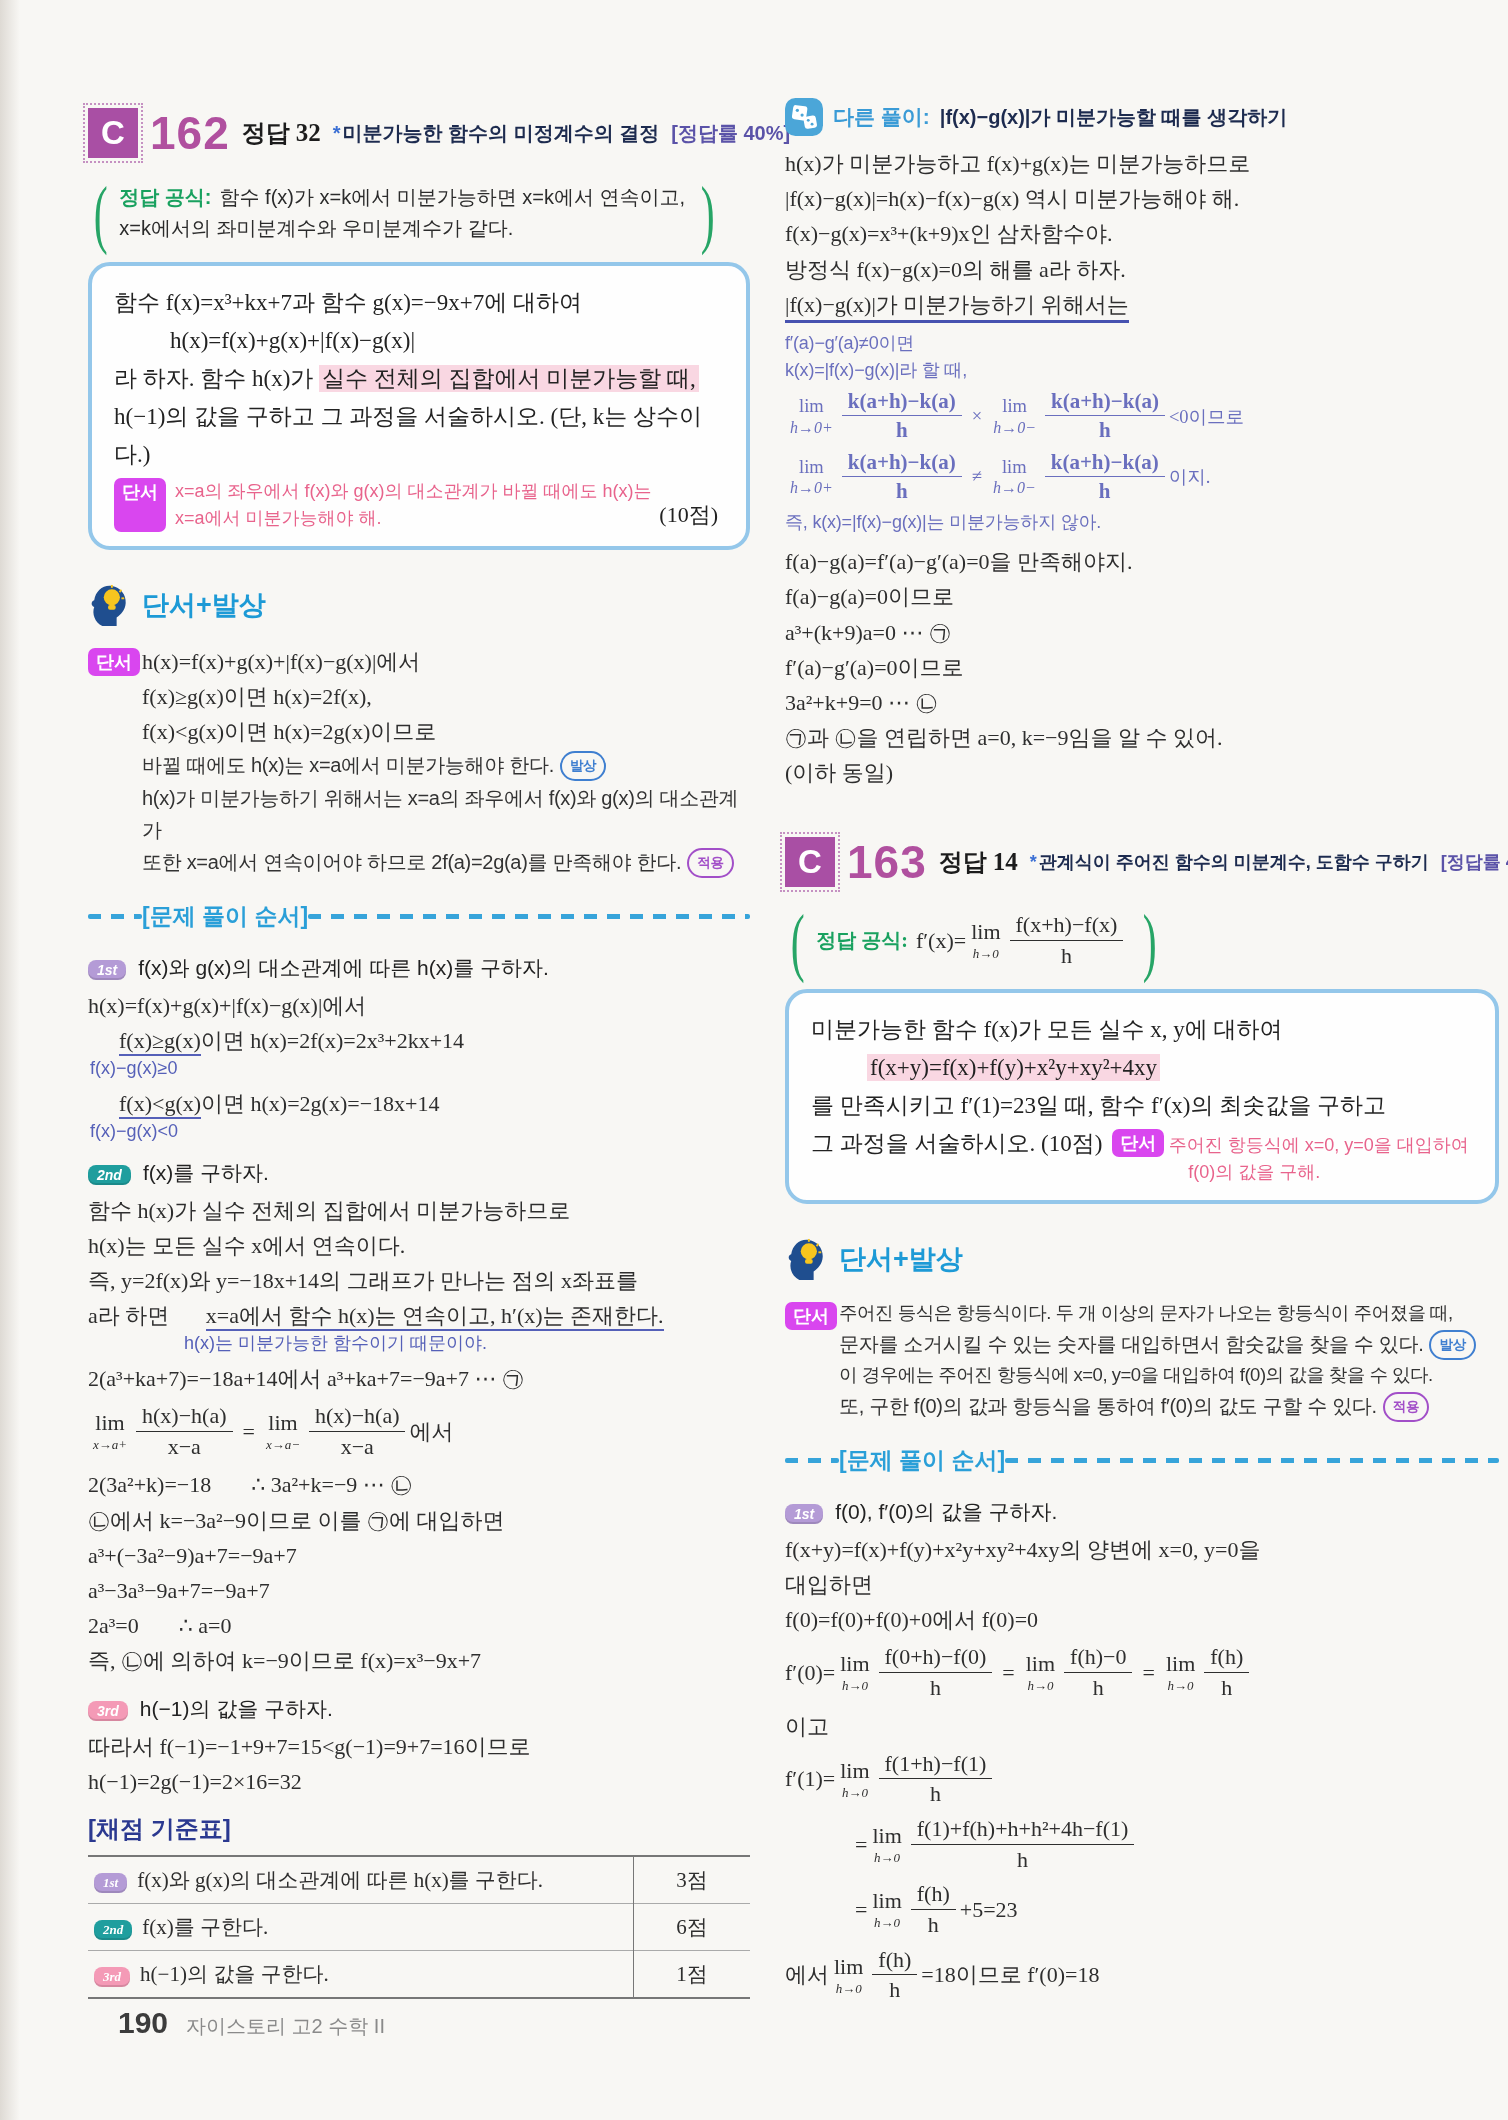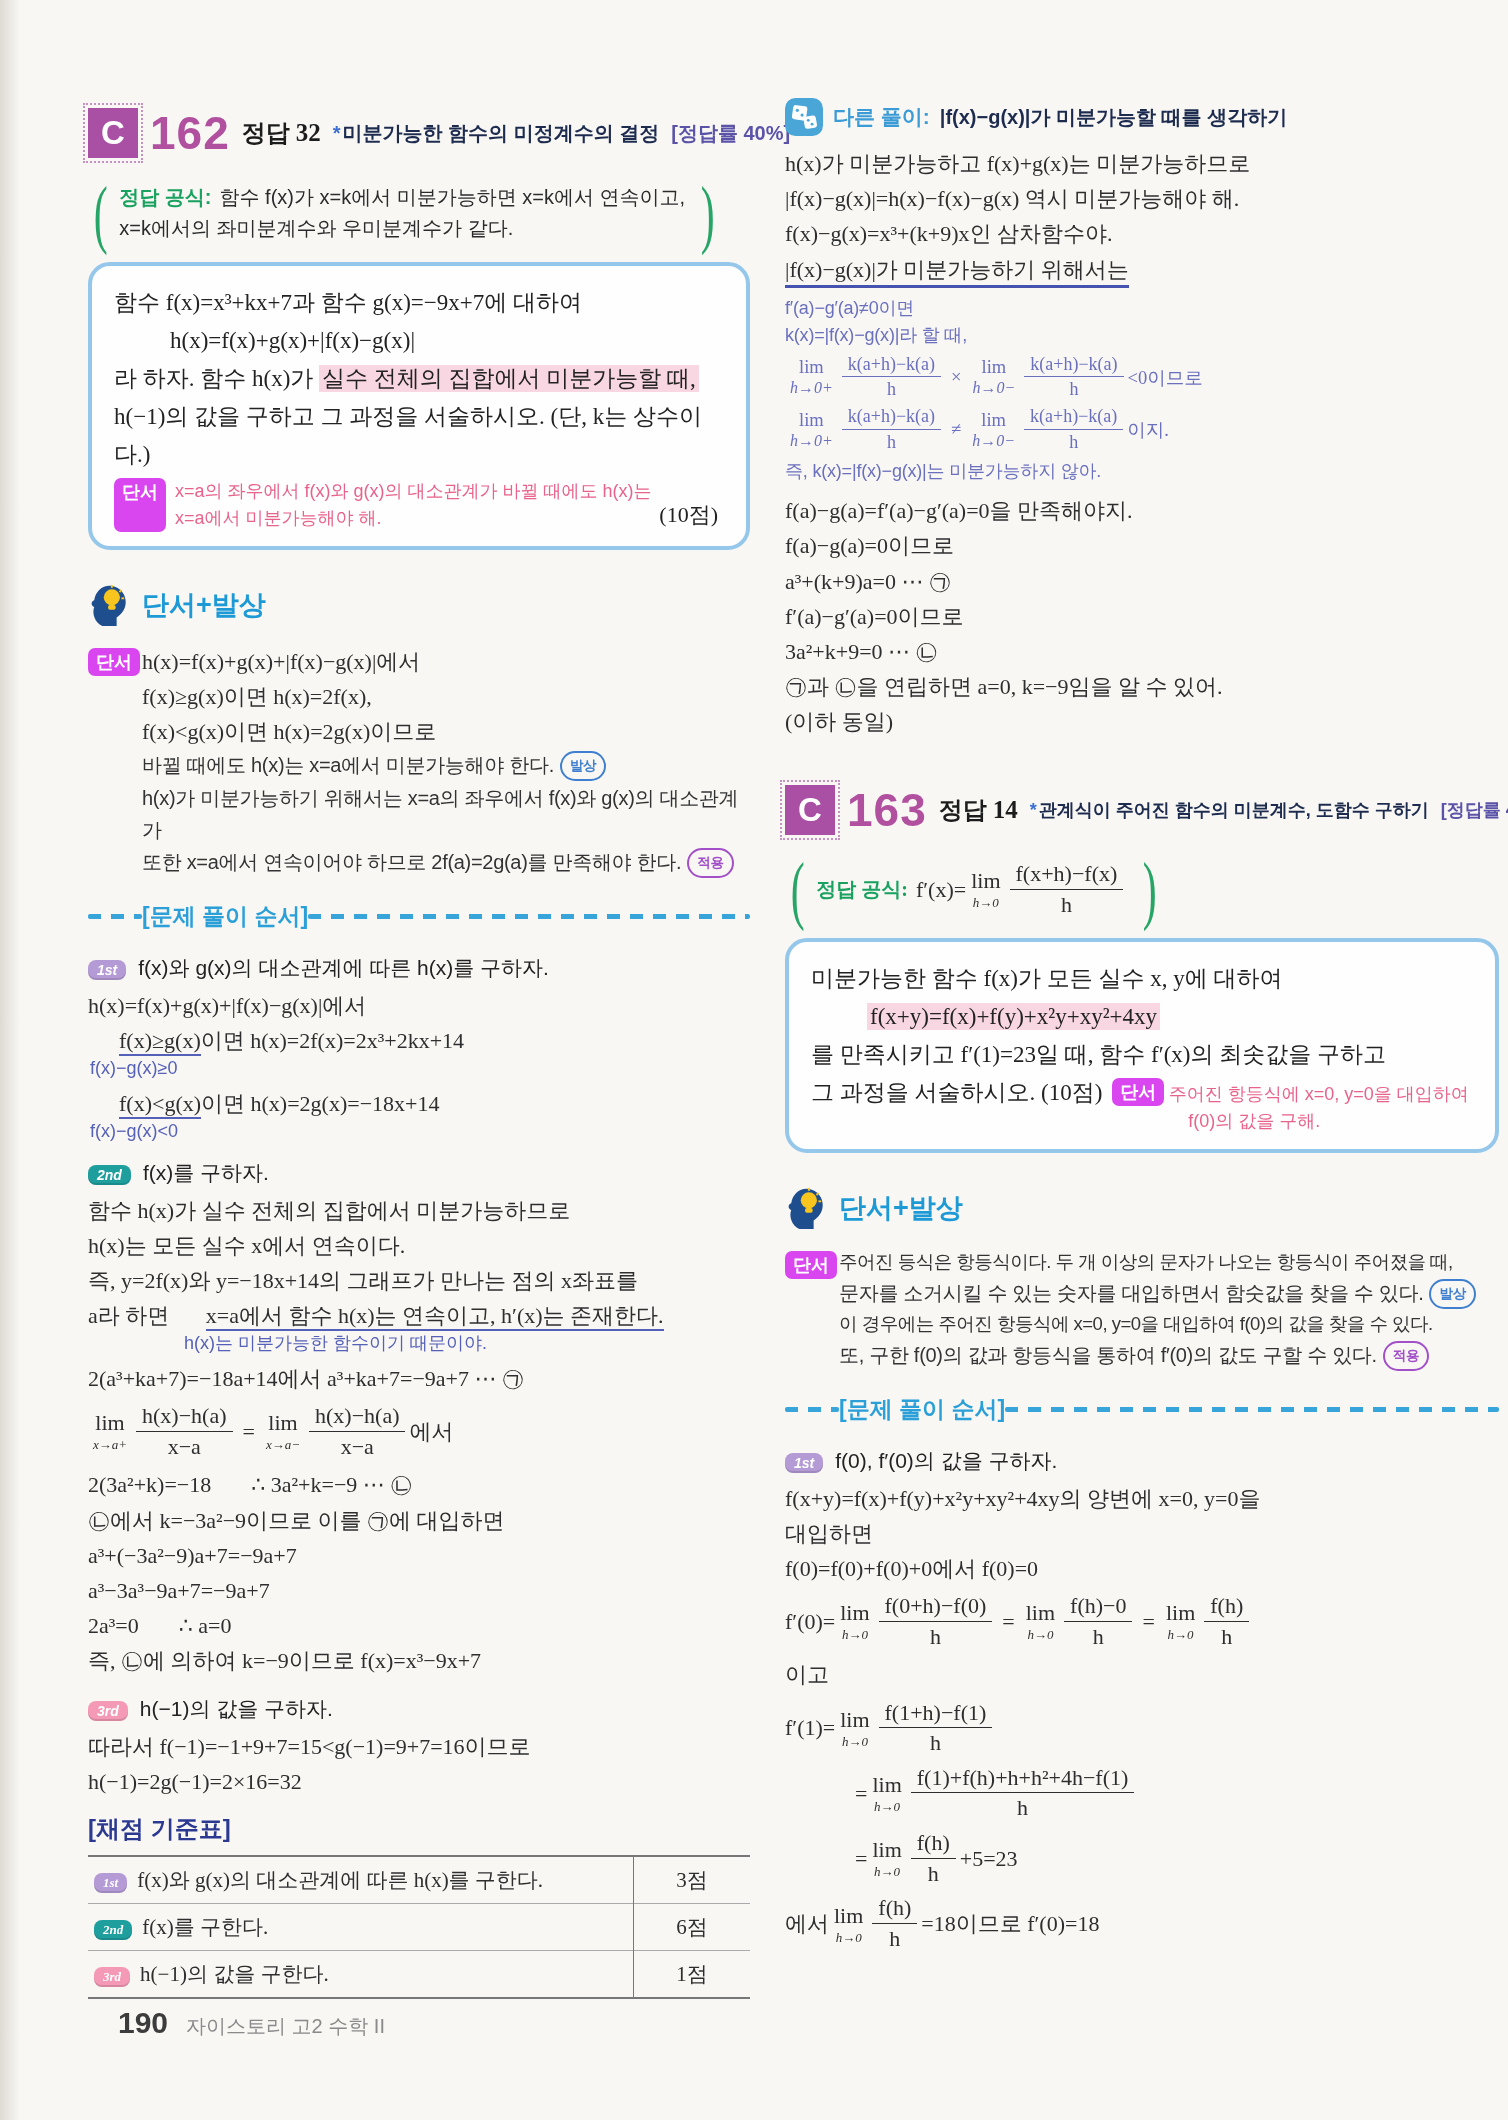--- a/index.html
+++ b/index.html
@@ -86,21 +86,21 @@
   .op{margin:0 6px;}
 
   
   .alt-head{display:flex;align-items:center;gap:10px;margin-bottom:10px;white-space:nowrap;}
   .alt-label{color:#3a9bd6;font-weight:bold;font-size:21px;}
   .alt-title{color:#1d2b4f;font-weight:bold;font-size:20px;}
   .ul2{border-bottom:3px solid #4752b0;padding-bottom:3px;}
   .vnote{color:#6a6fbe;font-size:18px;line-height:1.5;font-family:"Liberation Sans",sans-serif;letter-spacing:-0.2px;}
   .eq-alt{color:#6a6fbe;font-size:18.5px;margin:4px 0;}
   .eq-alt .lim .ls{font-size:16px;}
-  .eq-alt .frac .fn,.eq-alt .frac .fd{font-size:18px;}
+  .eq-alt .frac .fn,.eq-alt .frac .fd{font-size:21px;font-weight:bold;}
 
   
   .rubric-head{color:#2b3990;font-weight:bold;font-size:24px;margin:14px 0 10px 0;}
   table.rubric{width:100%;border-collapse:collapse;border-top:2.5px solid #777;border-bottom:2.5px solid #777;}
   table.rubric td{border-top:1.5px solid #aaa;padding:9px 6px;}
   table.rubric tr:first-child td{border-top:none;}
   td.rdesc{font-family:"Liberation Serif",serif;font-size:21px;color:#2e2e2e;}
   td.rdesc .b-step{margin-right:10px;font-size:13px;}
   td.rpts{width:104px;border-left:1.8px solid #777;text-align:center;
           font-family:"Liberation Serif",serif;font-size:21px;color:#2e2e2e;}
@@ -265,20 +265,21 @@
         <circle cx="24.5" cy="23.5" r="1.5" fill="#4ba6d8"></circle>
           <circle cx="28.5" cy="27.5" r="1.5" fill="#4ba6d8"></circle>
       </svg>
       <span class="alt-label">다른 풀이:</span>
       <span class="alt-title">|f(x)−g(x)|가 미분가능할 때를 생각하기</span>
     </div>
 
     <div class="m">h(x)가 미분가능하고 f(x)+g(x)는 미분가능하므로</div>
     <div class="m">|f(x)−g(x)|=h(x)−f(x)−g(x) 역시 미분가능해야 해.</div>
     <div class="m">f(x)−g(x)=x³+(k+9)x인 삼차함수야.</div>
+    <div class="m">방정식 f(x)−g(x)=0의 해를 a라 하자.</div>
     <div class="m mb8"><span class="ul2">|f(x)−g(x)|가 미분가능하기 위해서는</span></div>
     <div class="vnote">f′(a)−g′(a)≠0이면</div>
     <div class="vnote">k(x)=|f(x)−g(x)|라 할 때,</div>
     <div class="eqline eq-alt">
       <span class="lim">
           <span class="lw">lim</span>
           <span class="ls">h→0+</span>
         </span>
       <span class="frac">
           <span class="fn">k(a+h)−k(a)</span>

